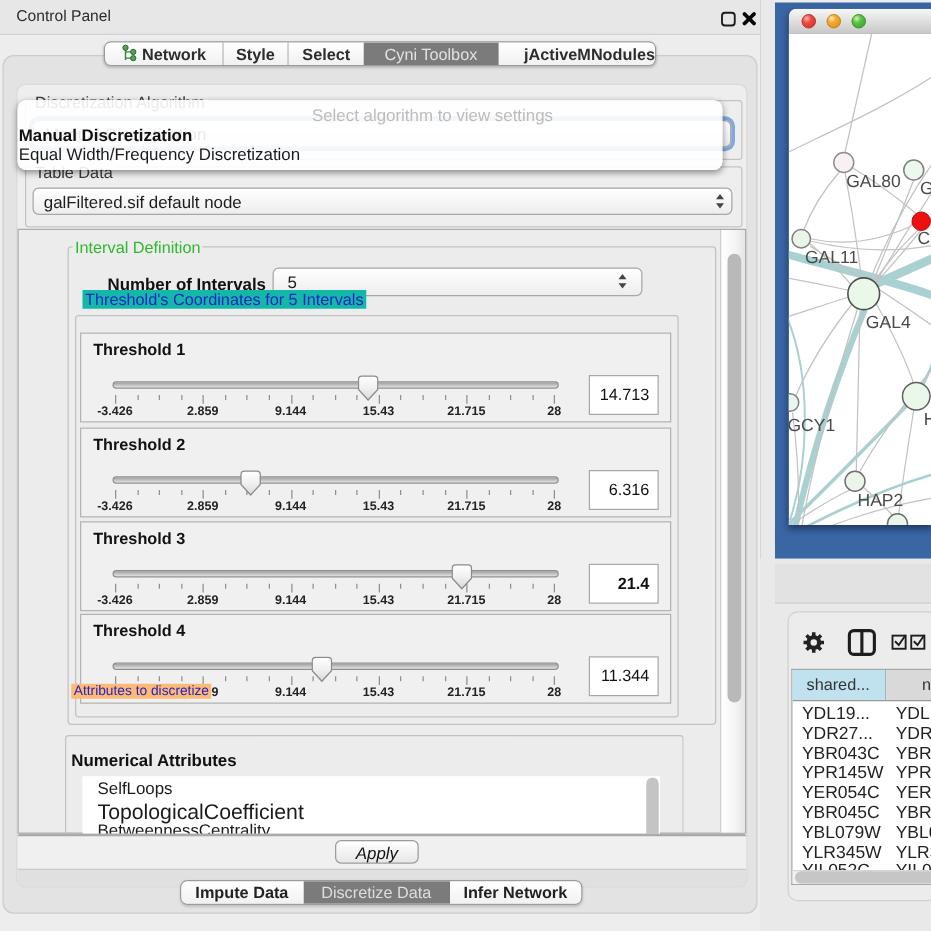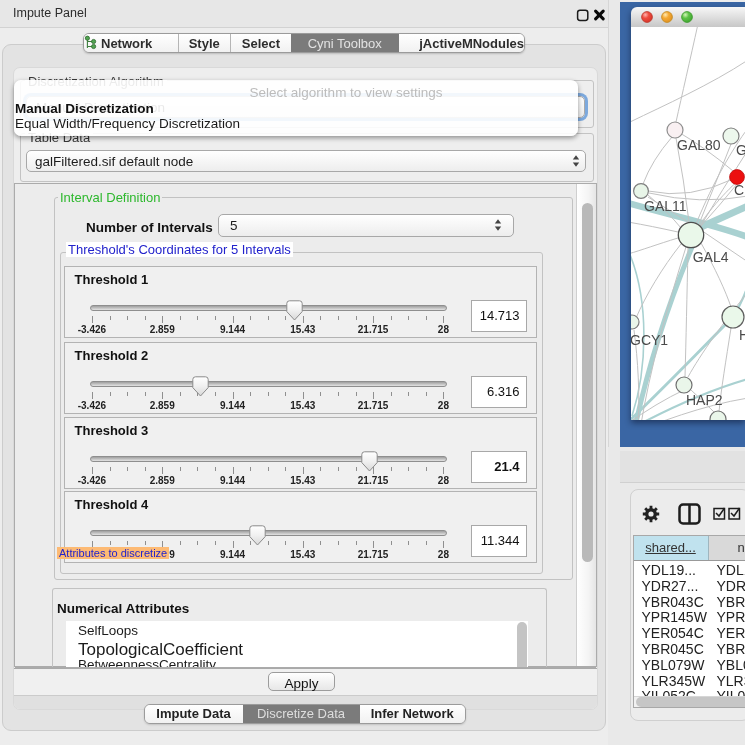--- a/index.html
+++ b/index.html
@@ -8,39 +8,39 @@
   #stage{position:relative;width:745px;height:745px;overflow:hidden;}
   .b{font-weight:bold;}
 </style>
 </head>
 <body>
 <div id="stage">
 
 <div class="abs" style="left:0;top:0;width:608px;height:745px;background:#ededed;border-right:1px solid #d6d6d6;"></div>
 
 <div class="abs" style="left:0;top:0;width:608px;height:27px;background:#e7e7e7;border-bottom:1px solid #d2d2d2;"></div>
-<div class="abs" style="left:13px;top:6px;font-size:12.5px;color:#2c2c2c;">Impute Panel</div>
+<div class="abs" style="left:13px;top:6px;font-size:12.5px;color:#2c2c2c;">Control Panel</div>
 
 <svg class="abs" style="left:572px;top:7px;" width="36" height="17" viewBox="0 0 36 17">
   <rect x="5.6" y="3.2" width="10.2" height="10.2" rx="2.4" fill="none" stroke="#1c1c1c" stroke-width="1.5"></rect>
   <g stroke="#090909" stroke-width="3.1" stroke-linecap="round">
     <line x1="23.6" y1="4.2" x2="31.2" y2="11.8"></line>
     <line x1="31.2" y1="4.2" x2="23.6" y2="11.8"></line>
   </g>
 </svg>
 
 <div class="abs" style="left:2px;top:44px;width:604px;height:687px;background:#e3e3e3;border:1px solid #cccccc;border-radius:9px;box-sizing:border-box;"></div>
 
 <div class="abs" style="left:13px;top:67px;width:585px;height:643px;background:#eeeeee;border:1px solid #d9d9d9;border-radius:7px;box-sizing:border-box;overflow:hidden;">
   <div class="abs" style="left:0;top:600px;width:585px;height:27px;background:#f0f0f0;border-top:1px solid #a9a9a9;"></div>
   <div class="abs" style="left:0;top:627px;width:585px;height:16px;background:#e0e0e0;border-top:1px solid #cbcbcb;"></div>
 </div>
 
 <div class="abs" style="left:83px;top:33px;width:442px;height:20px;border:1px solid #9b9b9b;border-radius:6px;box-sizing:border-box;overflow:hidden;display:flex;box-shadow:0 1px 2px rgba(0,0,0,0.18);">
-  <div style="width:93.5px;background:linear-gradient(#ffffff,#f1f1f1);display:flex;align-items:center;justify-content:flex-start;">
+  <div style="width:93.5px;background:linear-gradient(#ffffff,#f1f1f1);display:flex;align-items:center;justify-content:center;">
     <svg width="13" height="16" viewBox="0 0 13 16" style="margin-right:4px;">
       <g stroke="#3e7d3e" stroke-width="1.1" fill="none">
         <line x1="3.4" y1="3.5" x2="3.4" y2="13"></line>
         <line x1="3.4" y1="6.5" x2="9.2" y2="6.5"></line>
         <line x1="3.4" y1="11.5" x2="9.2" y2="11.5"></line>
       </g>
       <circle cx="3.4" cy="3.2" r="2.1" fill="#52a352" stroke="#2e6b2e" stroke-width="0.8"></circle>
       <circle cx="9.6" cy="6.5" r="2.1" fill="#52a352" stroke="#2e6b2e" stroke-width="0.8"></circle>
       <circle cx="9.6" cy="11.5" r="2.1" fill="#52a352" stroke="#2e6b2e" stroke-width="0.8"></circle>
     </svg>
@@ -92,21 +92,21 @@
 
 <div class="abs b" style="left:86px;top:220px;font-size:13.5px;color:#111;">Number of Intervals</div>
 <div class="abs" style="left:218px;top:213.5px;width:296px;height:23px;background:linear-gradient(#ffffff,#ededed);border:1px solid #a8a8a8;border-radius:5px;box-sizing:border-box;"></div>
 <div class="abs" style="left:230px;top:218px;font-size:13.5px;color:#1d1d1d;">5</div>
 <svg class="abs" style="left:491px;top:216px;" width="14" height="18" viewBox="0 0 14 18">
   <path d="M7 3.2 L10.2 7.4 L3.8 7.4 Z" fill="#444"></path>
   <path d="M7 14.8 L10.2 10.6 L3.8 10.6 Z" fill="#444"></path>
 </svg>
 
 <div class="abs" style="left:60px;top:252px;width:481px;height:320px;border:1px solid #c2c2c2;border-radius:3px;"></div>
-<div class="abs" style="left:66px;top:242px;font-size:13px;color:#2222cc;background:#ffffff;padding:0 2px;">Threshold's Coordinates for 5 Intervals</div>
+<div class="abs" style="left:66px;top:232px;font-size:13px;color:#2222cc;background:#14b8a6;padding:0 2px;">Threshold's Coordinates for 5 Intervals</div>
 
 <div id="thresholds">
       <div class="abs" style="left:63.5px;top:266px;width:473px;height:72px;background:#f0f0f0;border:1px solid #b3b3b3;box-sizing:border-box;">
         <div style="position:absolute;left:10px;top:5px;font-size:13px;font-weight:bold;color:#111;">Threshold 1</div>
         <div style="position:absolute;left:25px;top:38px;width:355px;height:4px;background:linear-gradient(#9f9f9f,#e3e3e3);border:1px solid #8e8e8e;border-radius:3px;"></div>
         <div style="position:absolute;left:27.4px;top:49px;width:1px;height:7px;background:#8f8f8f;"></div>
         <div style="position:absolute;left:45.0px;top:49px;width:1px;height:4px;background:#8f8f8f;"></div>
         <div style="position:absolute;left:62.5px;top:49px;width:1px;height:4px;background:#8f8f8f;"></div>
         <div style="position:absolute;left:80.1px;top:49px;width:1px;height:4px;background:#8f8f8f;"></div>
         <div style="position:absolute;left:97.7px;top:49px;width:1px;height:7px;background:#8f8f8f;"></div>
@@ -278,21 +278,21 @@
 <div class="abs" style="left:66px;top:620.5px;width:462px;height:46.5px;background:#ffffff;overflow:hidden;">
   <div style="position:absolute;left:12px;top:2px;font-size:13.5px;color:#1b1b1b;">SelfLoops</div>
   <div style="position:absolute;left:12px;top:19px;font-size:17px;color:#1b1b1b;">TopologicalCoefficient</div>
   <div style="position:absolute;left:12px;top:36px;font-size:13.5px;color:#1b1b1b;">BetweennessCentrality</div>
   <div style="position:absolute;left:451px;top:1px;width:10px;height:60px;background:#c4c4c4;border-radius:5px;"></div>
 </div>
 
 <div class="abs" style="left:15px;top:667px;width:581px;height:1px;background:#ababab;"></div>
 
 <div class="abs" style="left:268px;top:671.5px;width:67px;height:19px;background:linear-gradient(#ffffff,#e7e7e7);border:1px solid #9c9c9c;border-radius:5px;box-sizing:border-box;text-align:center;">
-  <span style="font-size:13.5px;color:#111;position:relative;top:1px;">Apply</span>
+  <span style="font-size:13.5px;color:#111;position:relative;top:1px;font-style:italic;">Apply</span>
 </div>
 
 <div class="abs" style="left:143.5px;top:703.5px;width:322.5px;height:20.5px;border:1px solid #9b9b9b;border-radius:6px;box-sizing:border-box;overflow:hidden;display:flex;box-shadow:0 1px 2px rgba(0,0,0,0.15);">
   <div style="width:98px;background:linear-gradient(#ffffff,#f1f1f1);display:flex;align-items:center;justify-content:center;">
         <span class="b" style="font-size:13px;color:#222;">Impute Data</span>
       </div>
   <div style="width:117px;background:#7b7b7b;display:flex;align-items:center;justify-content:center;">
         <span style="font-size:13px;color:#dedede;">Discretize Data</span>
       </div>
   <div style="flex:1;background:linear-gradient(#ffffff,#f1f1f1);display:flex;align-items:center;justify-content:center;">
@@ -400,21 +400,21 @@
   <g stroke="#1d1d1d" stroke-width="1.5" fill="none">
     <rect x="714" y="508.5" width="10.5" height="10.5"></rect>
     <path d="M716 513 l3 3 l5.5 -8"></path>
     <rect x="729" y="508.5" width="10.5" height="10.5"></rect>
     <path d="M731 513 l3 3 l5.5 -8"></path>
   </g>
 </svg>
 
 <div class="abs" style="left:632.5px;top:534.5px;width:112.5px;height:173.5px;border:1px solid #a8a8a8;border-right:none;box-sizing:border-box;background:#fff;overflow:hidden;">
   <div style="position:absolute;left:0;top:0;width:75px;height:24px;background:#c0e2ee;border-right:1px solid #9fb6bf;box-sizing:border-box;text-align:center;">
-    <span style="font-size:13px;color:#333;line-height:24px;text-decoration:underline;">shared...</span>
+    <span style="font-size:13px;color:#333;line-height:24px;">shared...</span>
   </div>
   <div style="position:absolute;left:75px;top:0;width:45px;height:24px;background:#d9d9d9;">
     <span style="font-size:13px;color:#333;line-height:24px;position:relative;left:29px;">na</span>
   </div>
   <div style="position:absolute;left:0;top:24px;width:112.5px;height:1px;background:#999;"></div>
   <div id="tablerows">
         <div style="position:absolute;left:8px;top:26.5px;font-size:14px;color:#222;">YDL19...</div>
         <div style="position:absolute;left:83px;top:26.5px;font-size:14px;color:#222;">YDL1</div>
         <div style="position:absolute;left:8px;top:42.3px;font-size:14px;color:#222;">YDR27...</div>
         <div style="position:absolute;left:83px;top:42.3px;font-size:14px;color:#222;">YDR2</div>

